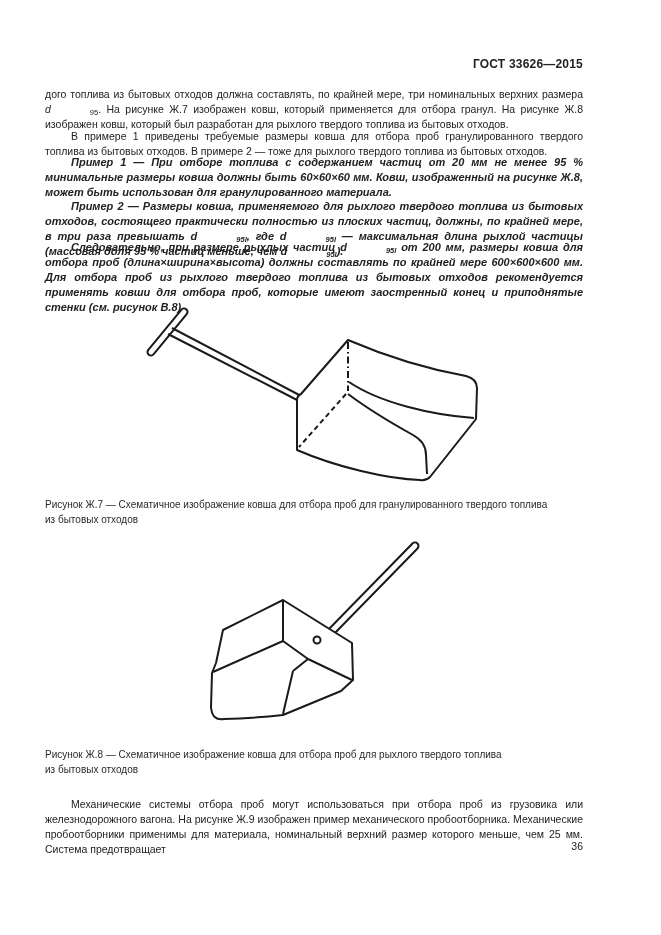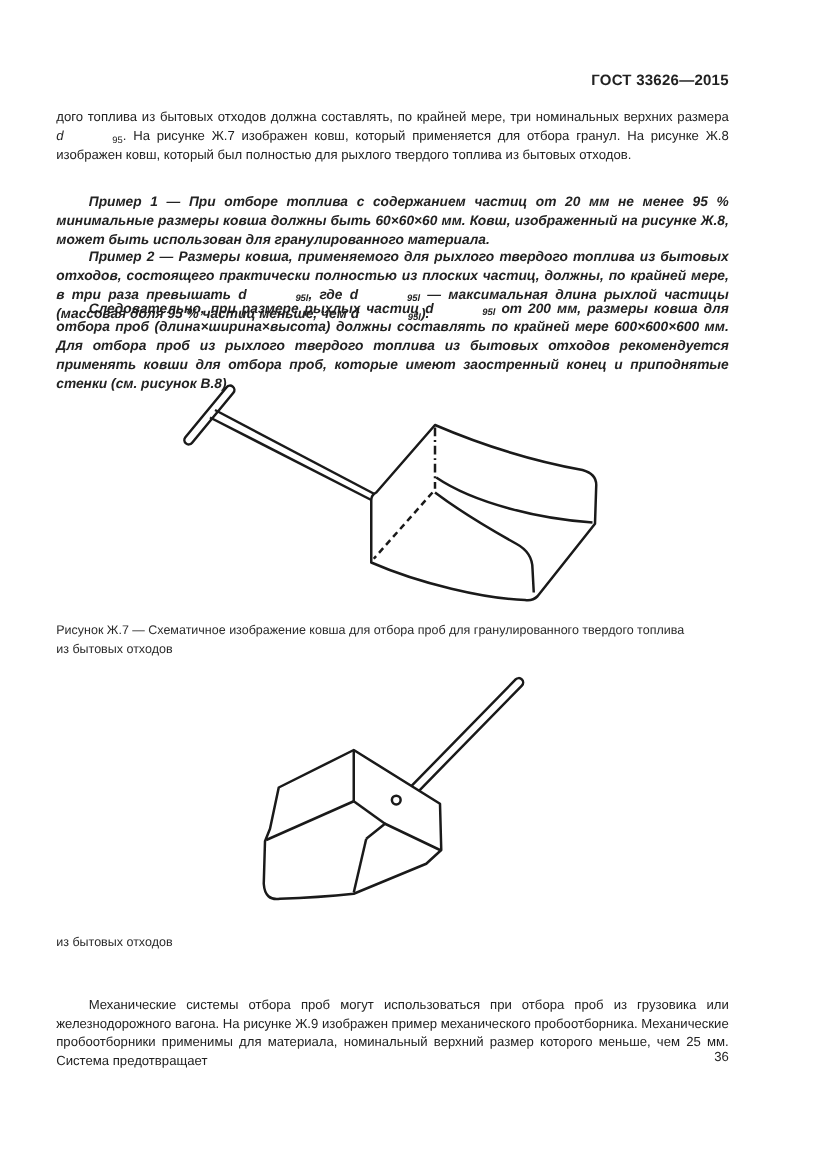--- a/index.html
+++ b/index.html
@@ -71,22 +71,23 @@
   .fig { position: absolute; }
   .fig svg { display: block; }
 </style>
 </head>
 <body>
 
 <div class="page">
 
   <div class="doc-header">ГОСТ 33626—2015</div>
 
-  <p class="block body-text" style="top:87px"><span>дого топлива из бытовых отходов должна составлять, по крайней мере, три номинальных верхних размера </span><i class="dvar">d</i><sub>95</sub><span>. На рисунке Ж.7 изображен ковш, который применяется для отбора гранул. На рисунке Ж.8 изображен ковш, который был полностью для рыхлого твердого топлива из бытовых отходов.</span></p>
+  <p class="block body-text" style="top:87px"><span>дого топлива из бытовых отходов должна составлять, по крайней мере, три номинальных верхних размера </span><i class="dvar">d</i><sub>95</sub><span>. На рисунке Ж.7 изображен ковш, который применяется для отбора гранул. На рисунке Ж.8 изображен ковш, который был разработан для рыхлого твердого топлива из бытовых отходов.</span></p>
 
+  <p class="block body-text indent" style="top:129px">В примере 1 приведены требуемые размеры ковша для отбора проб гранулированного твердого топлива из бытовых отходов. В примере 2 — тоже для рыхлого твердого топлива из бытовых отходов.</p>
 
   <p class="block example" style="top:155px">Пример 1 — При отборе топлива с содержанием частиц от 20 мм не менее 95 % минимальные размеры ковша должны быть 60×60×60 мм. Ковш, изображенный на рисунке Ж.8, может быть использован для гранулированного материала.</p>
 
   <p class="block example" style="top:199px"><span>Пример 2 — Размеры ковша, применяемого для рыхлого твердого топлива из бытовых отходов, состоящего практически полностью из плоских частиц, должны, по крайней мере, в три раза превышать </span><i class="dvar">d</i><sub>95l</sub><span>, где </span><i class="dvar">d</i><sub>95l</sub><span> — максимальная длина рыхлой частицы (массовая доля 95 % частиц меньше, чем </span><i class="dvar">d</i><sub>95l</sub><span>).</span></p>
 
   <p class="block example" style="top:240px"><span>Следовательно, при размере рыхлых частиц </span><i class="dvar">d</i><sub>95l</sub><span> от 200 мм, размеры ковша для отбора проб (длина×ширина×высота) должны составлять по крайней мере 600×600×600 мм. Для отбора проб из рыхлого твердого топлива из бытовых отходов рекомендуется применять ковши для отбора проб, которые имеют заостренный конец и приподнятые стенки (см. рисунок В.8).</span></p>
 
   <figure class="fig block" style="top:303px; left:140px; width:430px">
     <svg width="430" height="200" viewBox="0 0 430 200" role="img" aria-label="Схематичный рисунок: ковш с длинной Т-образной ручкой для гранулированного материала">
       <g stroke="#1a1a1a" stroke-width="2" fill="none" stroke-linejoin="round">
@@ -128,20 +129,21 @@
         <line x1="178" y1="101" x2="203" y2="119"></line>
         <path d="M188,131 L203,119 L247,140"></path>
         <line x1="188" y1="131" x2="178" y2="174"></line>
 
         <circle cx="212" cy="100" r="3.5" fill="#ffffff"></circle>
       </g>
     </svg>
   </figure>
 
   <div class="block caption" style="top:747px">
+    <div>Рисунок Ж.8 — Схематичное изображение ковша для отбора проб для рыхлого твердого топлива</div>
     <div>из бытовых отходов</div>
   </div>
 
 
   <p class="block body-text indent" style="top:797px">Механические системы отбора проб могут использоваться при отбора проб из грузовика или железнодорожного вагона. На рисунке Ж.9 изображен пример механического пробоотборника. Механические пробоотборники применимы для материала, номинальный верхний размер которого меньше, чем 25 мм. Система предотвращает</p>
 
   <div class="page-number">36</div>
 
 </div>
 

